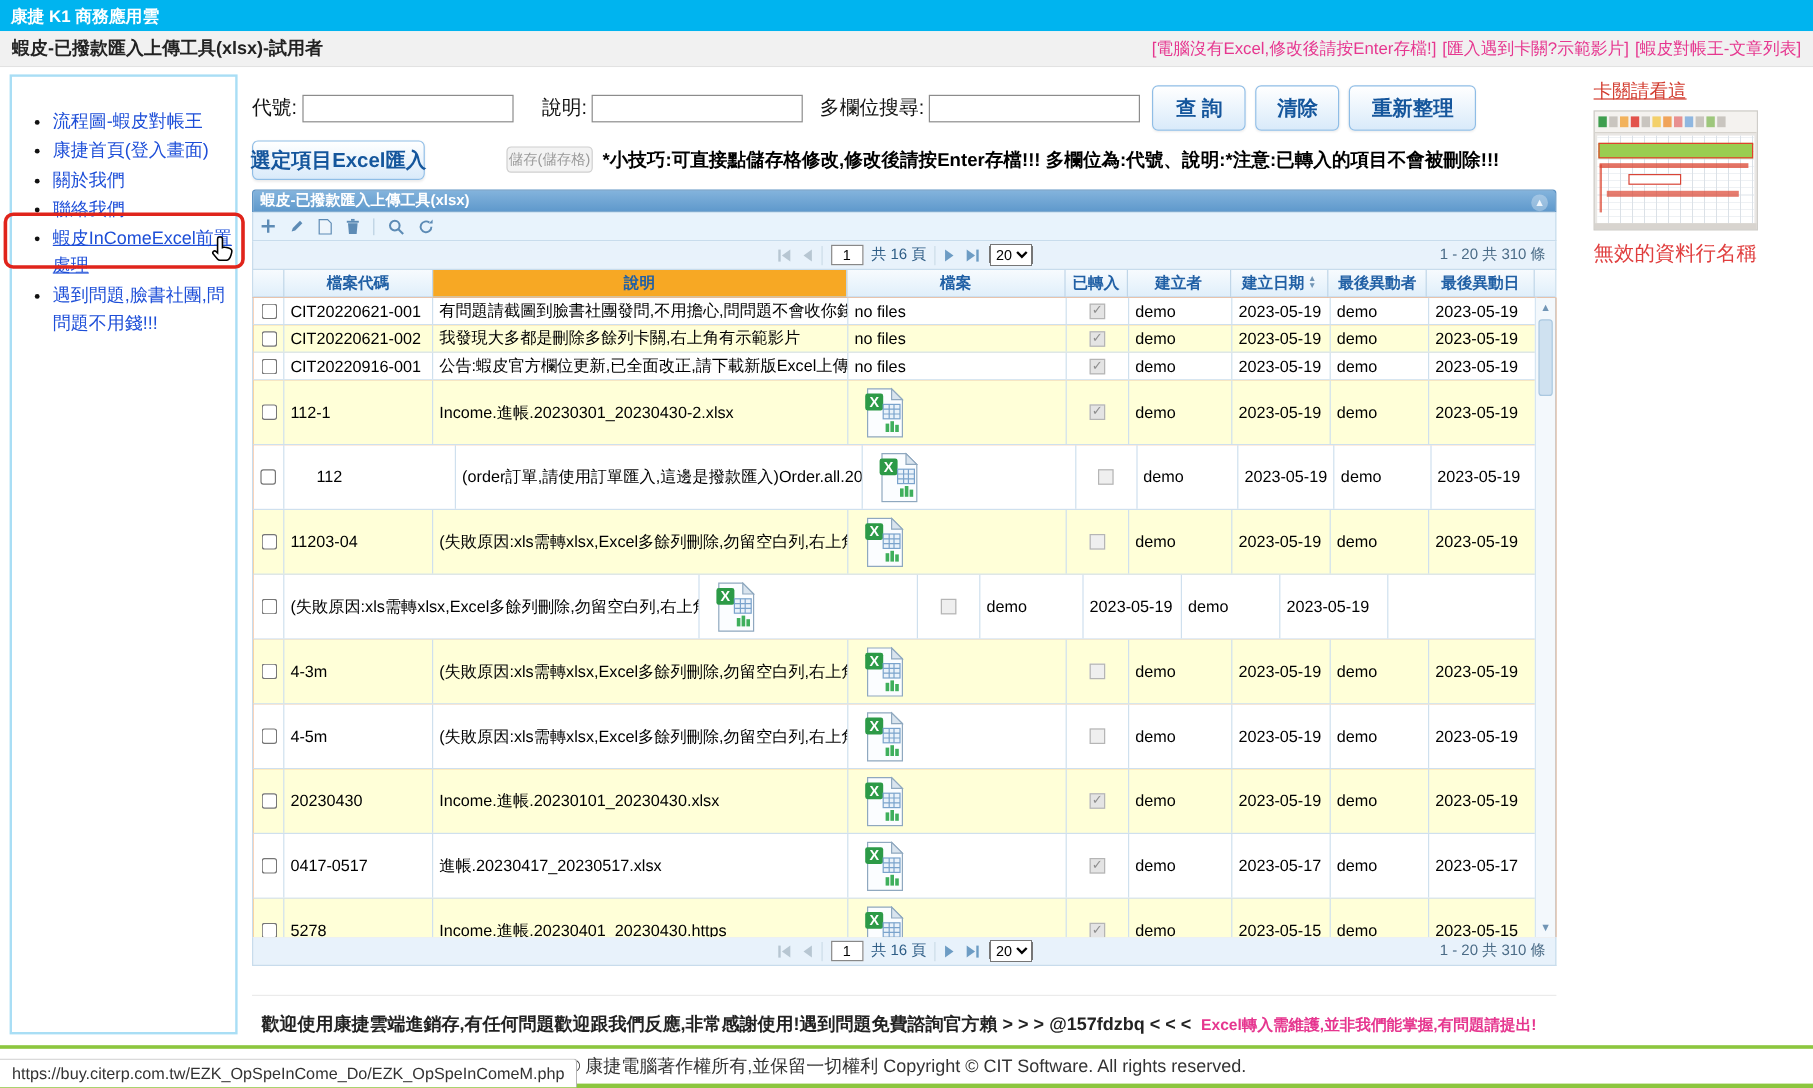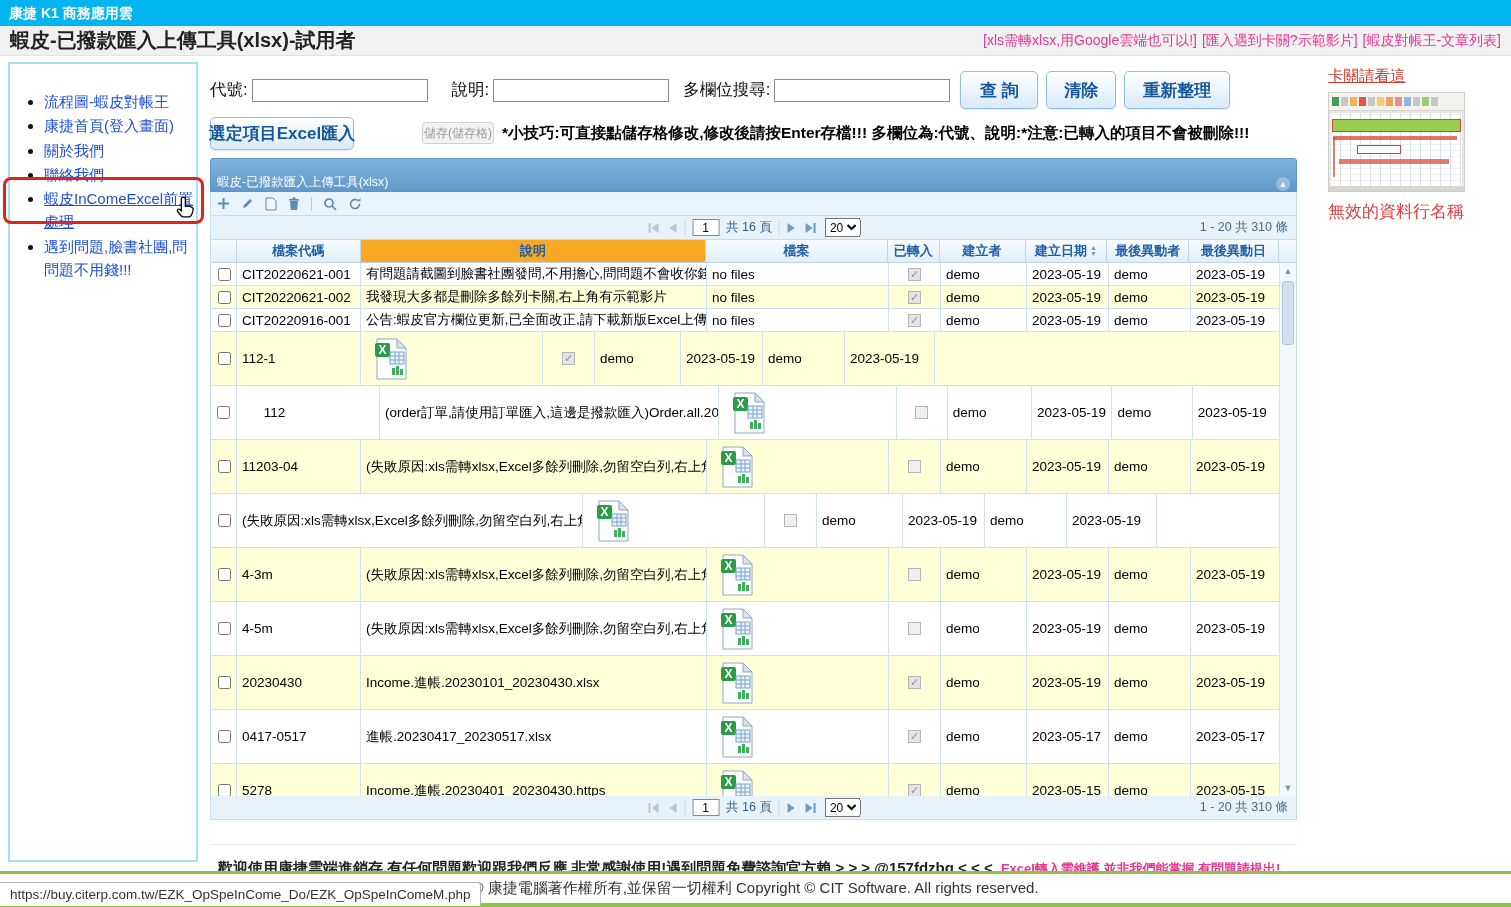--- a/index.html
+++ b/index.html
@@ -6,21 +6,21 @@
   html,body { margin:0; padding:0; }
   body {
     width:1511px; height:907px; overflow:hidden; position:relative;
     background:#fff; font-family:"Liberation Sans", sans-serif;
   }
   
   .topbar { height:26px; background:#00b4ef; color:#fff; font-weight:bold;
     font-size:14px; line-height:26px; padding:0 9px; }
   .subheader { height:30px; background:#f1f1f1; border-bottom:1px solid #e2e2e2;
     display:flex; align-items:center; padding:0 10px; }
-  .page-title { font-weight:bold; color:#222; font-size:20px; }
+  .page-title { font-weight:bold; color:#222; font-size:15px; }
   .header-links { margin-left:auto; display:flex; gap:5px; font-size:14px; }
   .hlink { color:#e6368f; cursor:pointer; text-decoration:none; white-space:nowrap; }
 
   
   .content { position:absolute; top:56px; left:0; right:0; bottom:36px; background:#fff; }
 
   
   .sidebar { position:absolute; left:8px; top:6px; width:190px; height:800px;
     border:2px solid #a9def5; background:#fff; }
   .sidebar ul { list-style:disc; margin:26px 0 0 0; padding-left:34px; }
@@ -50,23 +50,23 @@
   .action-row { margin-top:6px; height:34px; display:flex; align-items:center; }
   .btn-excel { width:144px; height:33px; font-size:17px; }
   .btn-save { margin-left:68px; width:72px; height:22px; font-size:12px; color:#9a9a9a;
     background:#f3f3f3; border:1px solid #cfcfcf; border-radius:4px; font-weight:normal;
     display:flex; align-items:center; justify-content:center; cursor:default; }
   .tip { margin-left:8px; font-size:15.5px; font-weight:bold; color:#000;
     white-space:nowrap; overflow:hidden; flex:1; }
 
   
   .grid { margin-top:8px; width:1087px; }
-  .panel-header { height:34px; background:linear-gradient(#83b3dc,#5f99cc);
+  .panel-header { height:19px; background:linear-gradient(#83b3dc,#5f99cc);
     border:1px solid #5f94c4; border-radius:3px 3px 0 0; display:flex; align-items:flex-end;
-    color:#fff; font-weight:normal; font-size:12.5px; padding:0 6px; }
+    color:#fff; font-weight:bold; font-size:12.5px; padding:0 6px; }
   .collapse { margin-left:auto; width:14px; height:14px; border-radius:50%;
     background:rgba(255,255,255,.3); color:#eef6fd; font-size:9px; line-height:14px;
     text-align:center; cursor:pointer; }
   .toolbar { height:24px; background:#e8f3fc; border:1px solid #c8dcec; border-top:none;
     display:flex; align-items:center; padding:0 6px; gap:11px; }
   .ticon { display:flex; align-items:center; cursor:pointer; }
   .tsep { width:1px; height:14px; background:#b9cfe0; }
   .pager { height:24px; background:#e8f2fb; border:1px solid #c8dcec; border-top:none;
     position:relative; font-size:12.5px; color:#2e5d86; }
   .pg-center { position:absolute; left:50%; top:0; height:100%; transform:translateX(-50%);
@@ -155,21 +155,21 @@
 </head>
 <body>
 
 <div class="topbar">
   <span>康捷 K1 商務應用雲</span>
 </div>
 
 <div class="subheader">
   <span class="page-title">蝦皮-已撥款匯入上傳工具(xlsx)-試用者</span>
   <span class="header-links">
-      <a class="hlink">[xls需轉xlsx,用Google雲端也可以!]</a>
+      <a class="hlink">[電腦沒有Excel,修改後請按Enter存檔!]</a>
       <a class="hlink">[匯入遇到卡關?示範影片]</a>
       <a class="hlink">[蝦皮對帳王-文章列表]</a>
     </span>
 </div>
 
 <div class="content">
 
   <div class="sidebar">
     <ul>
         <li><a>流程圖-蝦皮對帳王</a></li>
@@ -362,20 +362,21 @@
               <div class="cell" style="width: 86px;">demo</div>
               <div class="cell" style="width: 82px;">2023-05-19</div>
               <div class="cell" style="width: 82px;">demo</div>
               <div class="cell" style="width: 90px;">2023-05-19</div>
             </div>
             <div class="row tall alt">
               <div class="cell c-center" style="width: 26px;">
                 <input type="checkbox" style="">
               </div>
               <div class="cell" style="width: 124px;">112-1</div>
+              <div class="cell" style="width: 346px;">Income.進帳.20230301_20230430-2.xlsx</div>
               <div class="cell" style="width: 182px;">
                 <span class="excel-ic">
                   <svg width="34" height="42" viewBox="0 0 34 42">
                     <path d="M3 1h20l9 9v31H3z" fill="#fbfdff" stroke="#8fa8bf"></path>
                     <path d="M23 1l9 9h-9z" fill="#d9e4ee" stroke="#8fa8bf"></path>
                     <rect x="1" y="5" width="15" height="14" rx="2" fill="#2c9a47"></rect>
                     <text x="8.5" y="16" font-size="12" font-weight="bold" fill="#fff" text-anchor="middle" font-family="Liberation Sans, sans-serif">X</text>
                     <rect x="16" y="14" width="14" height="12" fill="#eaf2fa" stroke="#7aa3cc"></rect>
                     <path d="M16 18h14M16 22h14M21 14v12M25 14v12" stroke="#7aa3cc" fill="none"></path>
                     <rect x="18" y="30" width="3" height="7" fill="#3faf5c"></rect>

